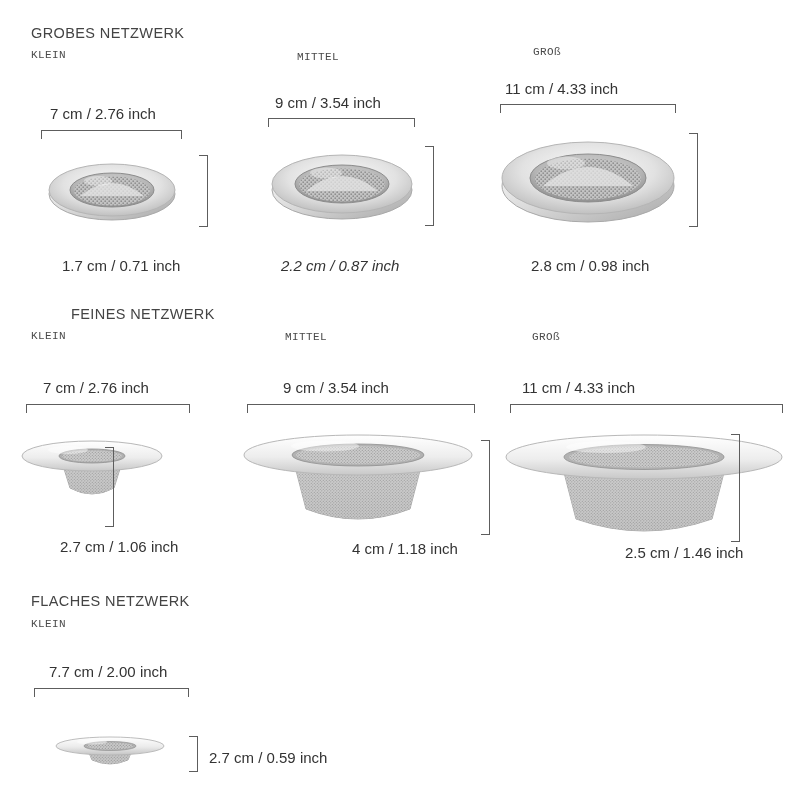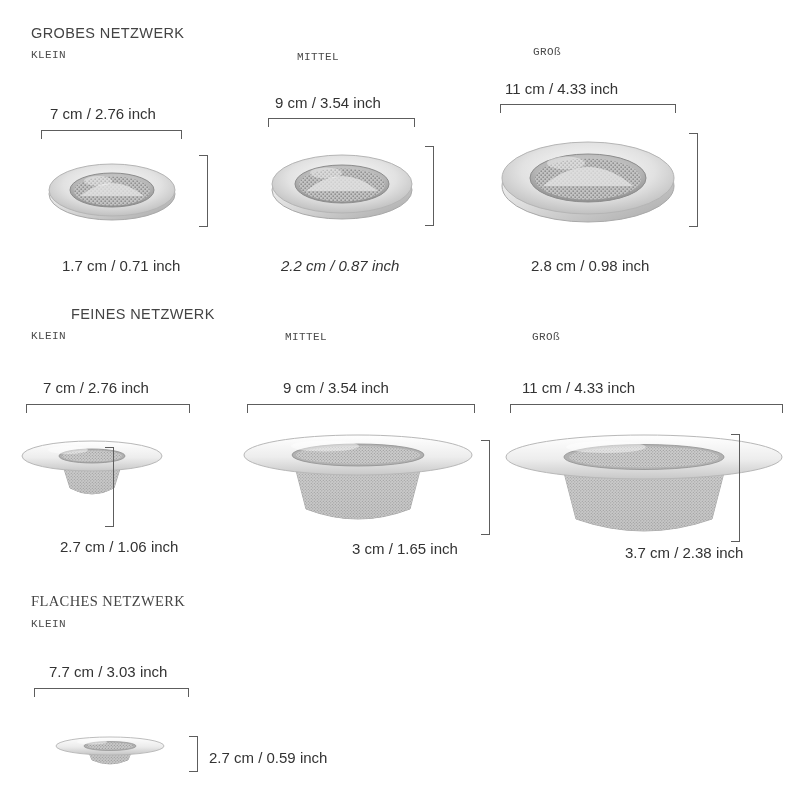--- a/index.html
+++ b/index.html
@@ -286,27 +286,27 @@
       <ellipse cx="142" cy="42" rx="75" ry="10.5" fill="url(#fmesh3)"></ellipse>
       <ellipse cx="104" cy="32" rx="40" ry="6" fill="#ffffff" opacity="0.45"></ellipse>
     </svg>
   </div>
 
   <div class="abs bracket-v" style="left:105px; top:447px; height:80px;"></div>
   <div class="abs bracket-v" style="left:481px; top:440px; height:95px;"></div>
   <div class="abs bracket-v" style="left:731px; top:434px; height:108px;"></div>
 
   <div class="abs dim-text" style="left:60px; top:538px;">2.7 cm / 1.06 inch</div>
-  <div class="abs dim-text" style="left:352px; top:540px;">3 cm / 1.65 inch</div>
-  <div class="abs dim-text" style="left:625px; top:544px;">3.7 cm / 2.38 inch</div>
-
-  <div class="abs group-title" style="left:31px; top:593px;font-family:Liberation Serif, serif;">FLACHES NETZWERK</div>
+  <div class="abs dim-text" style="left:352px; top:540px;">4 cm / 1.18 inch</div>
+  <div class="abs dim-text" style="left:625px; top:544px;">2.5 cm / 1.46 inch</div>
+
+  <div class="abs group-title" style="left:31px; top:593px;">FLACHES NETZWERK</div>
   <div class="abs size-label" style="left:31px; top:618px;">KLEIN</div>
 
-  <div class="abs dim-text" style="left:49px; top:663px;">7.7 cm / 3.03 inch</div>
+  <div class="abs dim-text" style="left:49px; top:663px;">7.7 cm / 2.00 inch</div>
 
   <div class="abs bracket-h" style="left:34px; top:688px; width:155px;"></div>
 
   <div class="prod" style="left:52px; top:728px;">
     <svg width="120" height="48" viewBox="0 0 120 48">
       <defs>
         <linearGradient id="flr1" x1="0%" y1="0%" x2="0%" y2="100%">
           <stop offset="0%" stop-color="#ffffff"></stop>
           <stop offset="55%" stop-color="#ebebeb"></stop>
           <stop offset="100%" stop-color="#c4c4c4"></stop>

